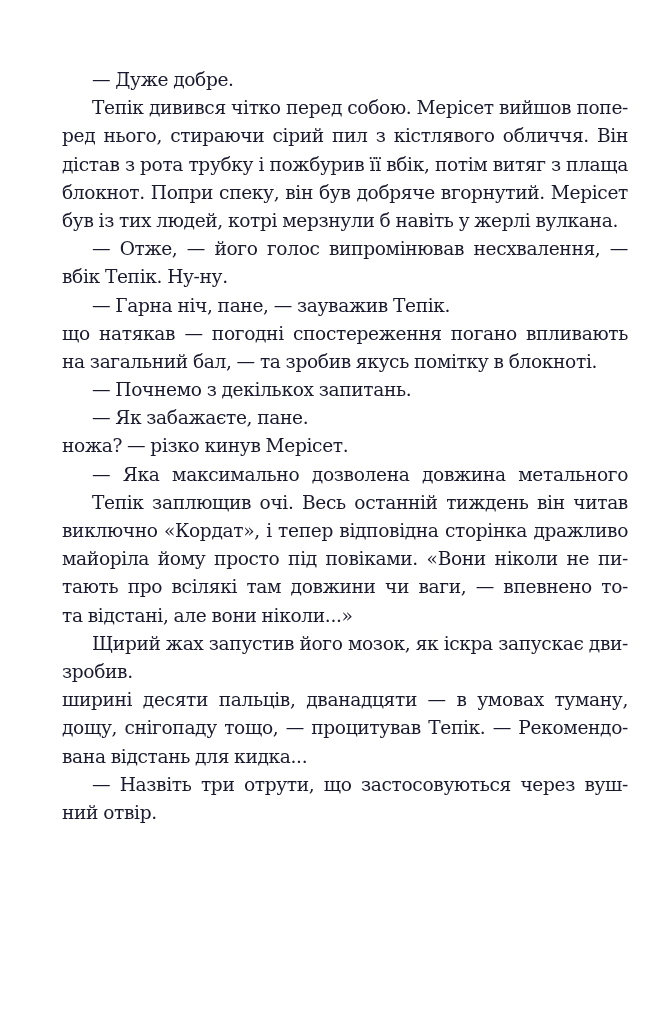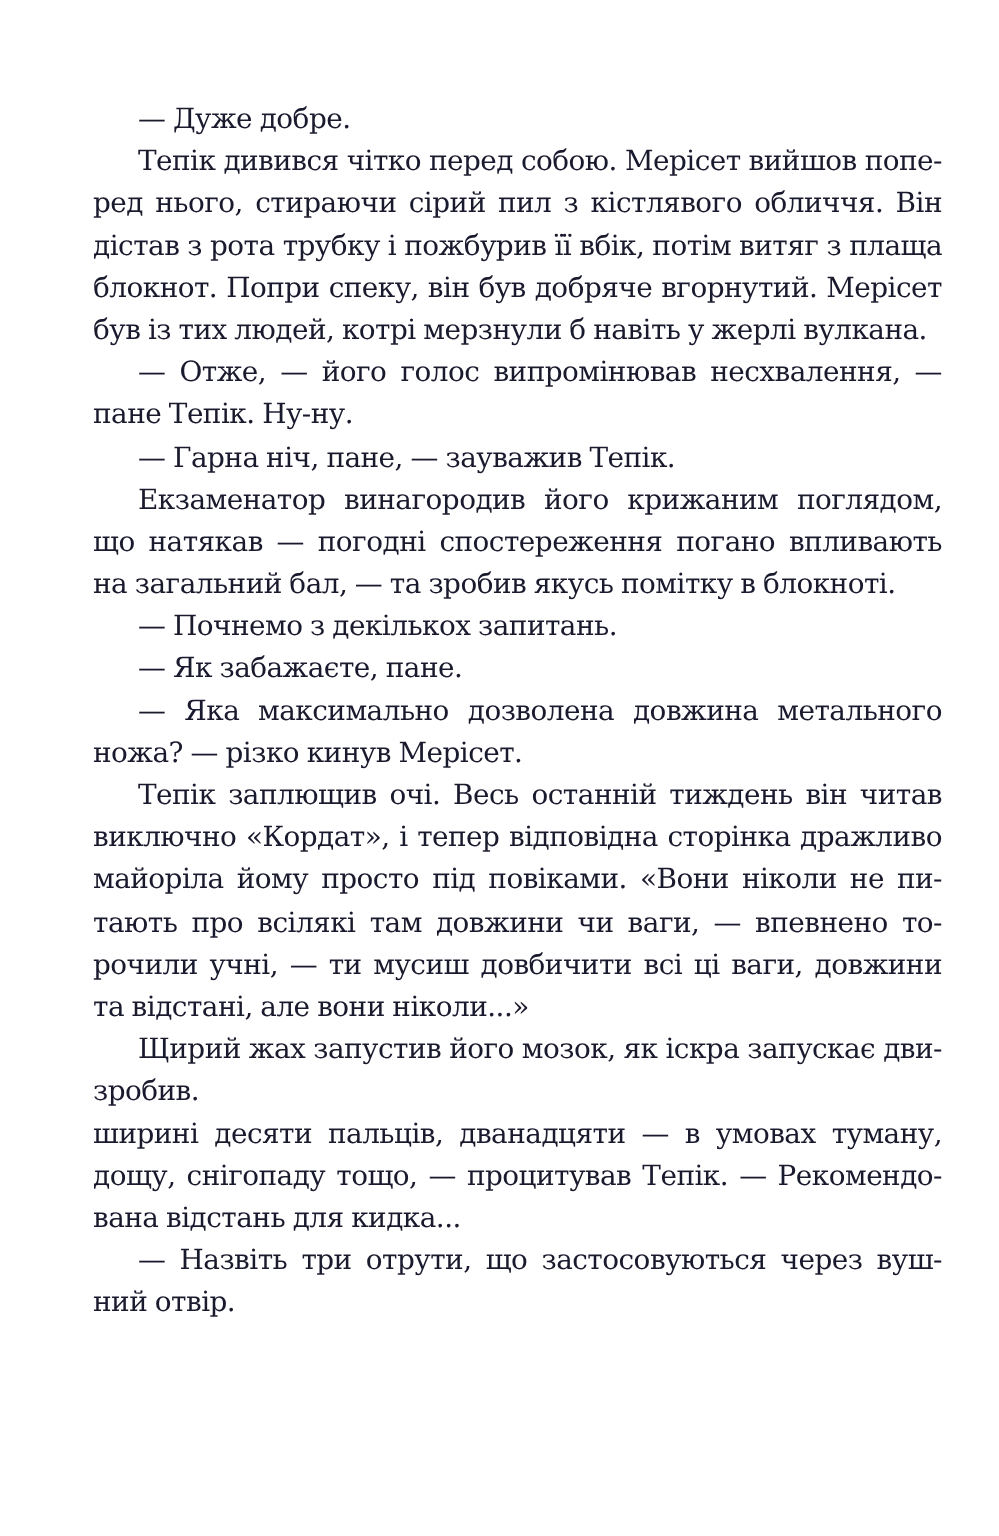--- a/index.html
+++ b/index.html
@@ -22,34 +22,32 @@
 <body>
 
 <div class="page" id="page-text">
     <span class="line indent last">— Дуже добре.</span>
     <span class="line indent">Тепік дивився чітко перед собою. Мерісет вийшов попе-</span>
     <span class="line">ред нього, стираючи сірий пил з кістлявого обличчя. Він</span>
     <span class="line">дістав з рота трубку і пожбурив її вбік, потім витяг з плаща</span>
     <span class="line">блокнот. Попри спеку, він був добряче вгорнутий. Мерісет</span>
     <span class="line last">був із тих людей, котрі мерзнули б навіть у жерлі вулкана.</span>
     <span class="line indent">— Отже, — його голос випромінював несхвалення, —</span>
-    <span class="line last">пане Тепік. Ну-ну.</span>
+    <span class="line last">вбік Тепік. Ну-ну.</span>
     <span class="line indent last">— Гарна ніч, пане, — зауважив Тепік.</span>
-    <span class="line indent">Екзаменатор винагородив його крижаним поглядом,</span>
     <span class="line">що натякав — погодні спостереження погано впливають</span>
     <span class="line last">на загальний бал, — та зробив якусь помітку в блокноті.</span>
     <span class="line indent last">— Почнемо з декількох запитань.</span>
     <span class="line indent last">— Як забажаєте, пане.</span>
+    <span class="line last">ножа? — різко кинув Мерісет.</span>
     <span class="line indent">— Яка максимально дозволена довжина метального</span>
-    <span class="line last">ножа? — різко кинув Мерісет.</span>
     <span class="line indent">Тепік заплющив очі. Весь останній тиждень він читав</span>
     <span class="line">виключно «Кордат», і тепер відповідна сторінка дражливо</span>
     <span class="line">майоріла йому просто під повіками. «Вони ніколи не пи-</span>
     <span class="line">тають про всілякі там довжини чи ваги, — впевнено то-</span>
-    <span class="line">рочили учні, — ти мусиш довбичити всі ці ваги, довжини</span>
     <span class="line last">та відстані, але вони ніколи...»</span>
     <span class="line indent">Щирий жах запустив його мозок, як іскра запускає дви-</span>
     <span class="line last">зробив.</span>
     <span class="line">ширині десяти пальців, дванадцяти — в умовах туману,</span>
     <span class="line">дощу, снігопаду тощо, — процитував Тепік. — Рекомендо-</span>
     <span class="line last">вана відстань для кидка...</span>
     <span class="line indent">— Назвіть три отрути, що застосовуються через вуш-</span>
     <span class="line last">ний отвір.</span>
   </div>
 <div class="page-number">14</div>

